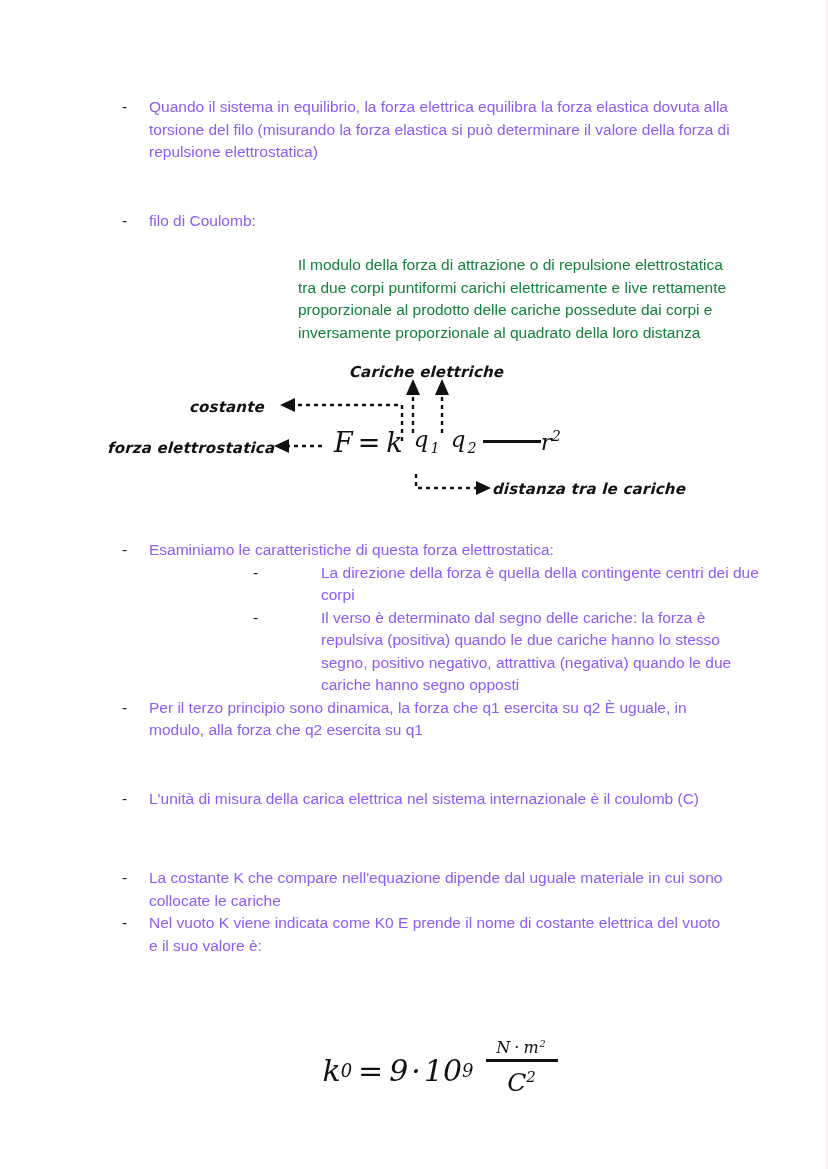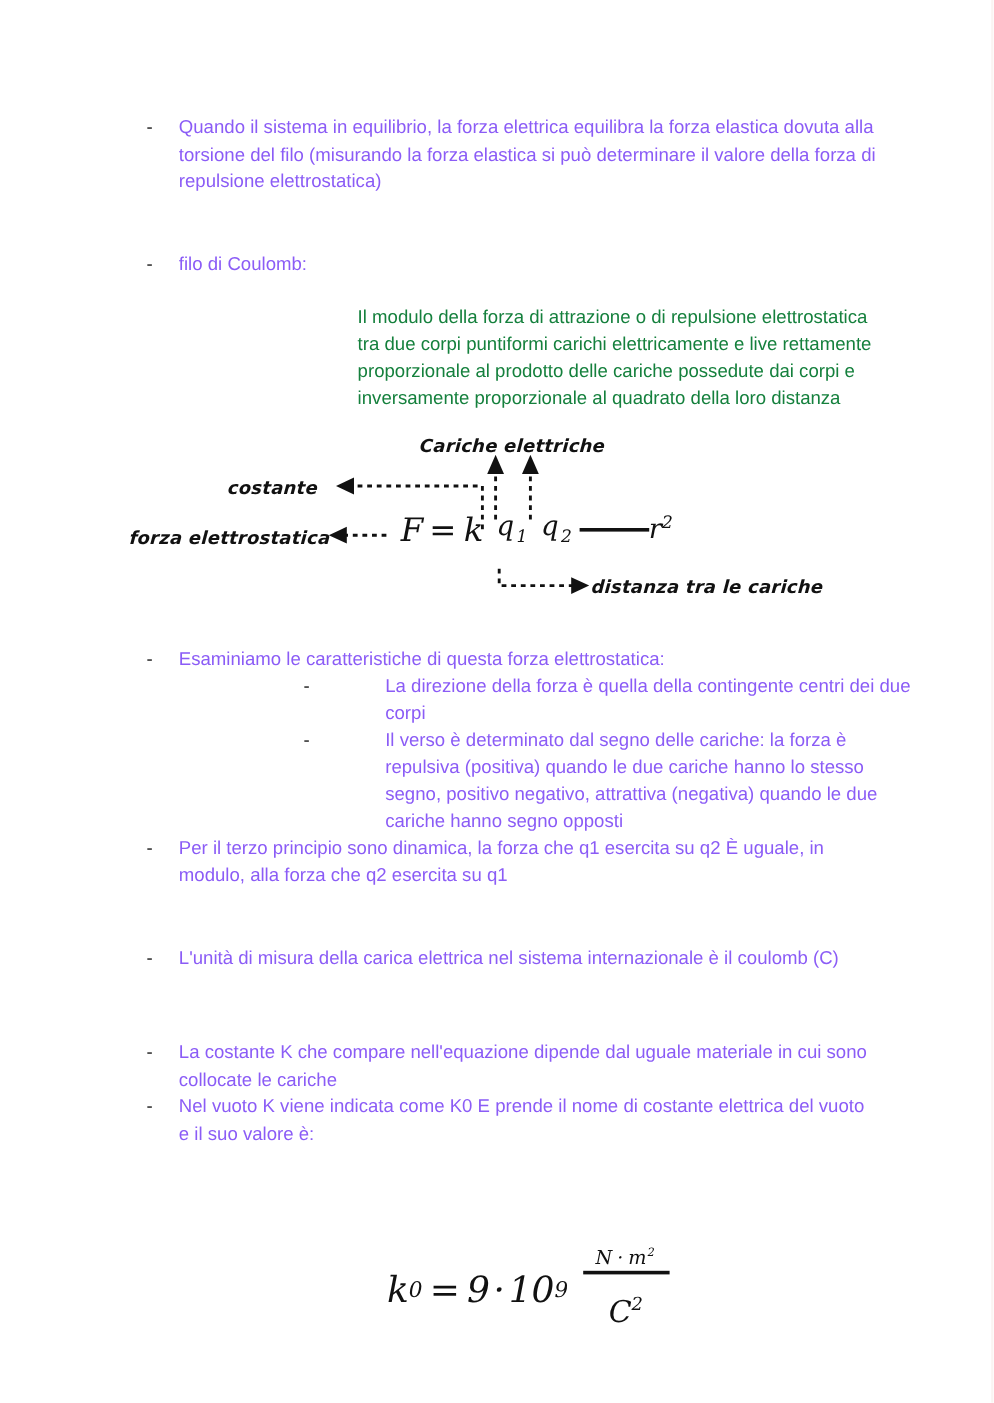--- a/index.html
+++ b/index.html
@@ -162,21 +162,21 @@
   }
   .k0 .unitfrac .bar {
     width: 100%;
     min-width: 72px;
     height: 3px;
     background: #111111;
   }
   .k0 .unitfrac .den {
     font-size: 25px;
     line-height: 1.2;
-    padding-top: 16px;
+    padding-top: 6px;
     text-align: right;
   }
   .k0 sub, .k0 sup { font-size: 0.6em; }
 </style>
 </head>
 <body>
 
 <div class="page">
   <div class="content">
 

